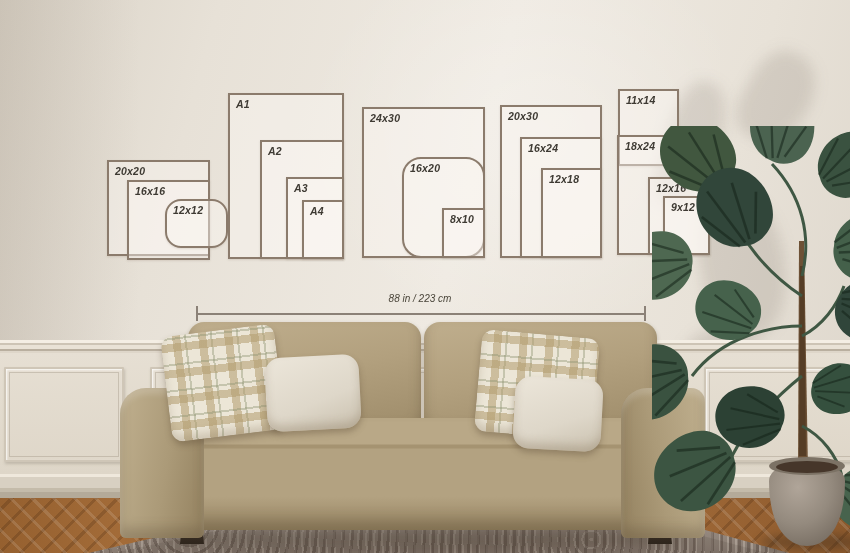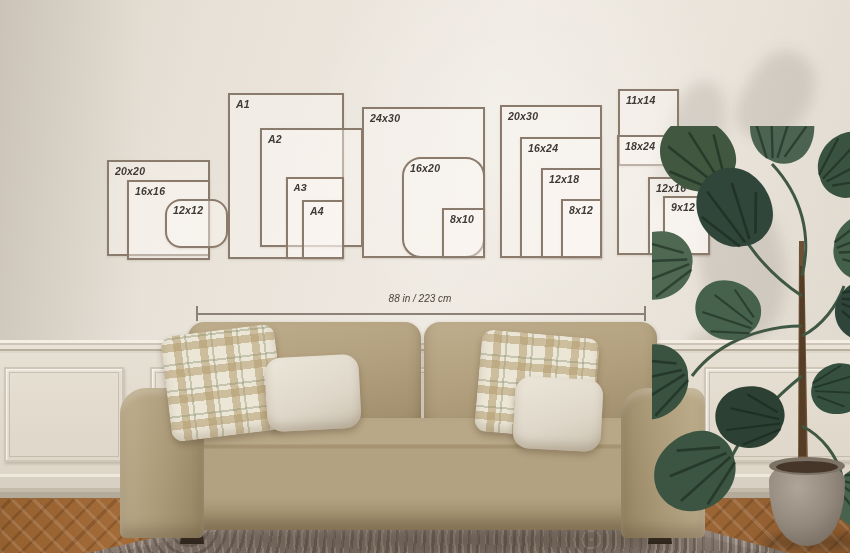--- a/index.html
+++ b/index.html
@@ -126,24 +126,24 @@
       </div>
       <div class="size-box" style="left: 127px; top: 180px; width: 83px; height: 80px;">
         <span class="size-label">16x16</span>
       </div>
       <div class="size-box" style="left: 165px; top: 199px; width: 63px; height: 49px; border-radius: 16px;">
         <span class="size-label">12x12</span>
       </div>
       <div class="size-box" style="left: 228px; top: 93px; width: 116px; height: 166px;">
         <span class="size-label">A1</span>
       </div>
-      <div class="size-box" style="left: 260px; top: 128px; width: 103px; height: 119px; text-decoration: underline;">
+      <div class="size-box" style="left: 260px; top: 140px; width: 84px; height: 119px; text-decoration: underline;">
         <span class="size-label">A2</span>
       </div>
-      <div class="size-box" style="left: 286px; top: 177px; width: 58px; height: 82px; font-family: Liberation Mono, monospace;">
+      <div class="size-box" style="left: 286px; top: 177px; width: 58px; height: 82px;">
         <span class="size-label">A3</span>
       </div>
       <div class="size-box" style="left: 302px; top: 200px; width: 42px; height: 59px;">
         <span class="size-label">A4</span>
       </div>
       <div class="size-box" style="left: 362px; top: 107px; width: 123px; height: 151px;">
         <span class="size-label">24x30</span>
       </div>
       <div class="size-box" style="left: 402px; top: 157px; width: 83px; height: 101px; border-radius: 19px;">
         <span class="size-label">16x20</span>
@@ -152,23 +152,20 @@
         <span class="size-label">8x10</span>
       </div>
       <div class="size-box" style="left: 500px; top: 105px; width: 102px; height: 153px;">
         <span class="size-label">20x30</span>
       </div>
       <div class="size-box" style="left: 520px; top: 137px; width: 82px; height: 121px;">
         <span class="size-label">16x24</span>
       </div>
       <div class="size-box" style="left: 541px; top: 168px; width: 61px; height: 90px;">
         <span class="size-label">12x18</span>
-      </div>
-      <div class="size-box" style="left: 561px; top: 199px; width: 41px; height: 59px;">
-        <span class="size-label">8x12</span>
       </div>
       <div class="size-box" style="left: 618px; top: 45px; width: 61px; height: 77px; margin-top: 44px;">
         <span class="size-label">11x14</span>
       </div>
       <div class="size-box" style="left: 617px; top: 135px; width: 93px; height: 120px;">
         <span class="size-label">18x24</span>
       </div>
       <div class="size-box" style="left: 648px; top: 177px; width: 62px; height: 78px; padding-left: 16px;">
         <span class="size-label">12x16</span>
       </div>

